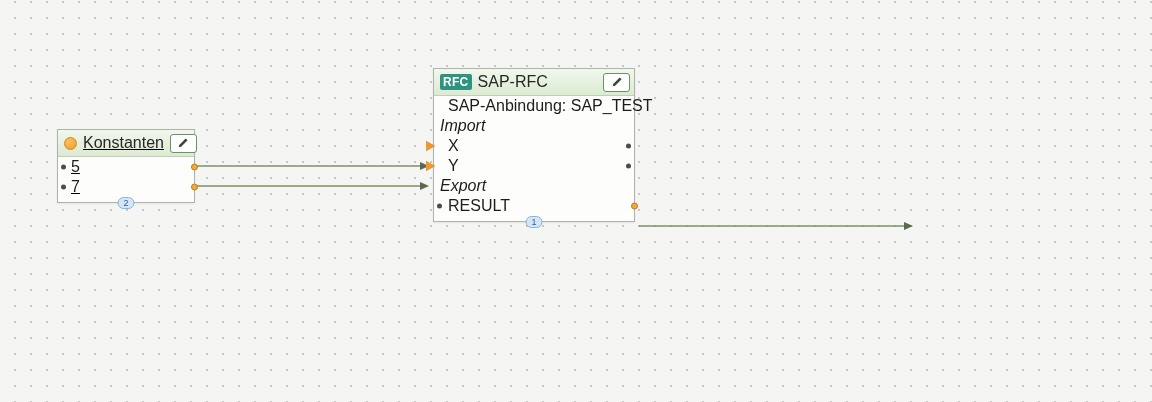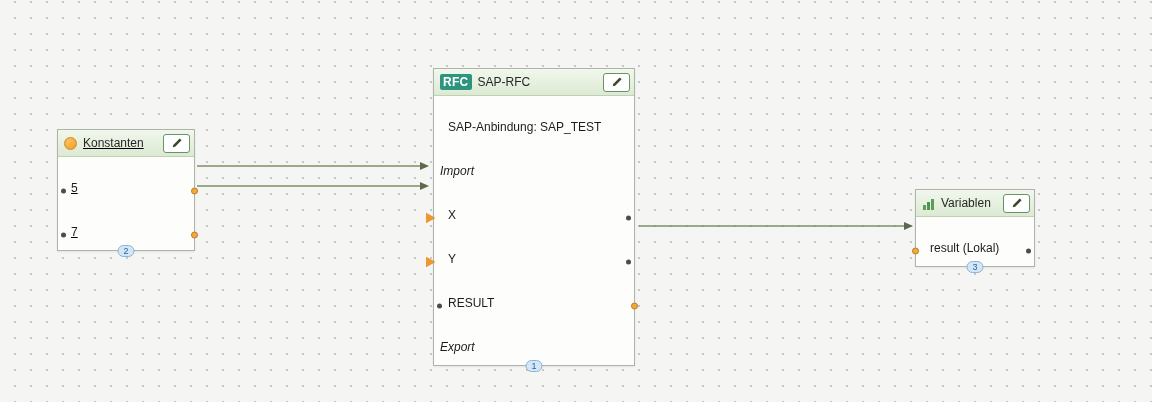--- a/index.html
+++ b/index.html
@@ -24,39 +24,38 @@
     border:1px solid #aeb4aa;
     box-shadow:0 1px 2px rgba(0,0,0,.07);
   }
   .node-header {
     height:27px;
     display:flex; align-items:center; gap:6px;
     padding:0 4px 0 6px;
     background:linear-gradient(#f1f7ed, #dcead2);
     border-bottom:1px solid #c3ceb8;
   }
-  .node-title { font-size:12px; color:#262626; flex:1; white-space:nowrap; }
+  .node-title { font-size:16px; color:#262626; flex:1; white-space:nowrap; }
 
   .edit-btn {
     width:27px; height:19px;
     background:#ffffff;
     border:1px solid #699267;
     border-radius:3px;
     display:flex; align-items:center; justify-content:center;
     cursor:pointer; padding:0; flex:0 0 auto;
   }
   .edit-btn svg { display:block; }
 
   .node-row {
     position:relative;
     height:20px;
-    display:flex; 
-    font-size:12px; color:#1c1c1c;
+    display:flex; align-items:center;
+    font-size:16px; color:#1c1c1c;
     white-space:nowrap;
-    margin-top:24px;
   }
   .pad-port { padding-left:14px; }
   .pad-section { padding-left:6px;font-style:italic; }
   .pad-const { padding-left:13px; }
   .node-body { padding-bottom:5px; }
 
   .port { position:absolute; top:50%; transform:translateY(-50%); border-radius:50%; }
   .port-dark   { width:5px; height:5px; background:#4c4c4c; }
   .port-orange { width:7px; height:7px; background:#f4a93c; border:1px solid #bb7c20; }
   .port-left-in    { left:3px; }
@@ -168,49 +167,26 @@
       <div class="node-row pad-port">
         <span class="port-arrow"></span>
         <span>X</span>
         <span class="port port-dark port-right-in"></span>
       </div>
       <div class="node-row pad-port">
         <span class="port-arrow"></span>
         <span>Y</span>
         <span class="port port-dark port-right-in"></span>
       </div>
+      <div class="node-row pad-section">
+        <span>Export</span>
+      </div>
       <div class="node-row pad-port">
         <span class="port port-dark port-left-in"></span>
         <span>RESULT</span>
         <span class="port port-orange port-right-edge"></span>
       </div>
-      <div class="node-row pad-section">
-        <span>Export</span>
-      </div>
     </div>
     <div class="node-badge">1</div>
   </div>
 
-  <div class="node" style="left:915px; top:189px; width:120px;">
-    <div class="node-header">
-      <svg class="icon-bars" width="13" height="13" viewBox="0 0 13 13">
-        <rect x="1" y="8" width="3" height="5" fill="#5ba05a"></rect>
-        <rect x="5" y="5" width="3" height="8" fill="#4d9455"></rect>
-        <rect x="9" y="2" width="3" height="11" fill="#5ba05a"></rect>
-      </svg>
-      <span class="node-title">Variablen</span>
-      <button class="edit-btn">
-        <svg width="12" height="12" viewBox="0 0 16 16">
-          <path d="M11.6 1.9l2.5 2.5-8.6 8.6-3.2.7.7-3.2z" fill="#37492f"></path>
-        </svg>
-      </button>
-    </div>
-    <div class="node-body">
-      <div class="node-row pad-port">
-        <span class="port port-orange port-left-edge"></span>
-        <span>result (Lokal)</span>
-        <span class="port port-dark port-right-in"></span>
-      </div>
-    </div>
-    <div class="node-badge">3</div>
-  </div>
 
 </div>
 
 </body></html>

